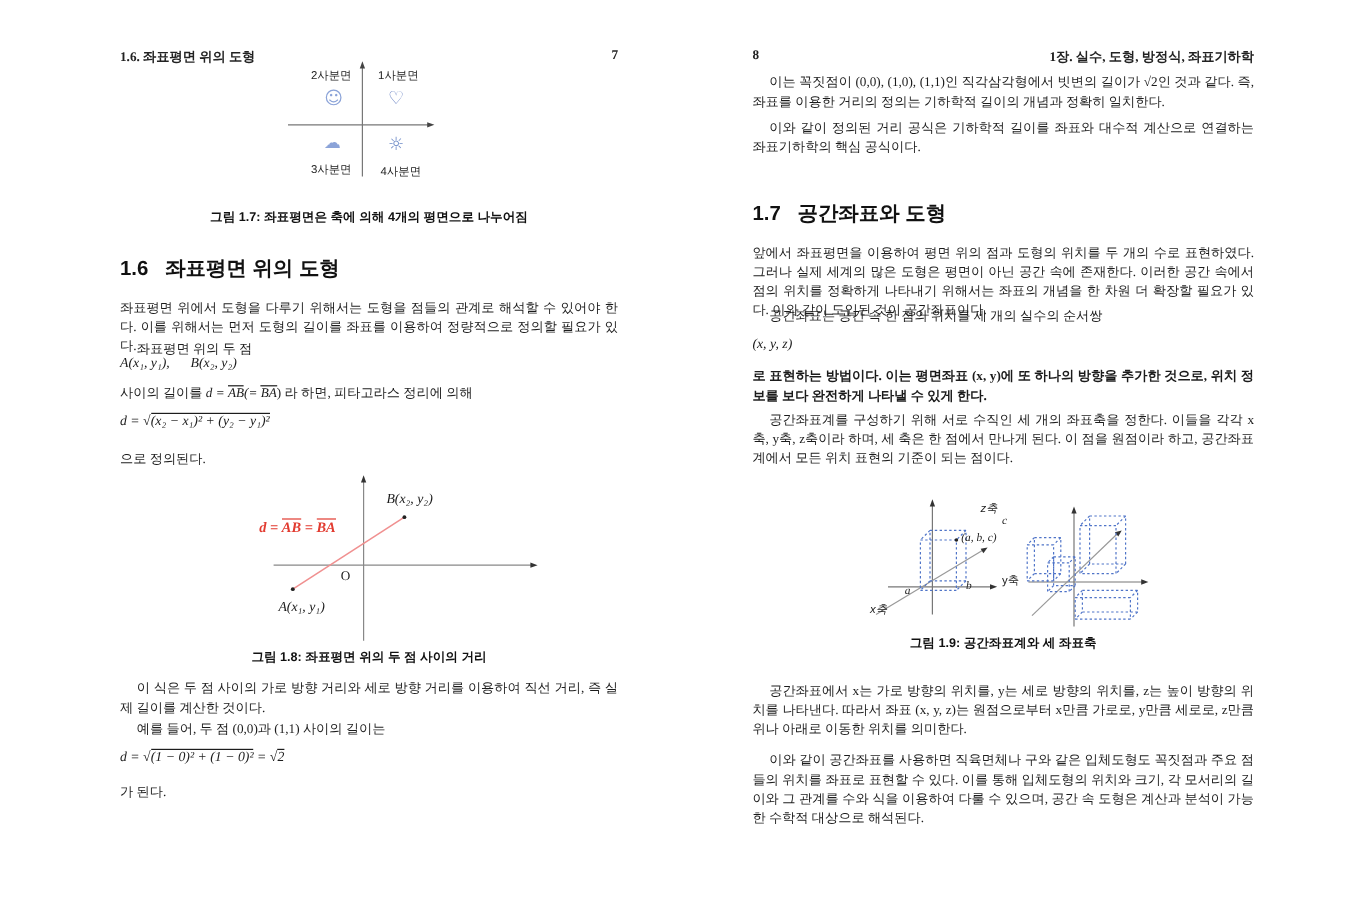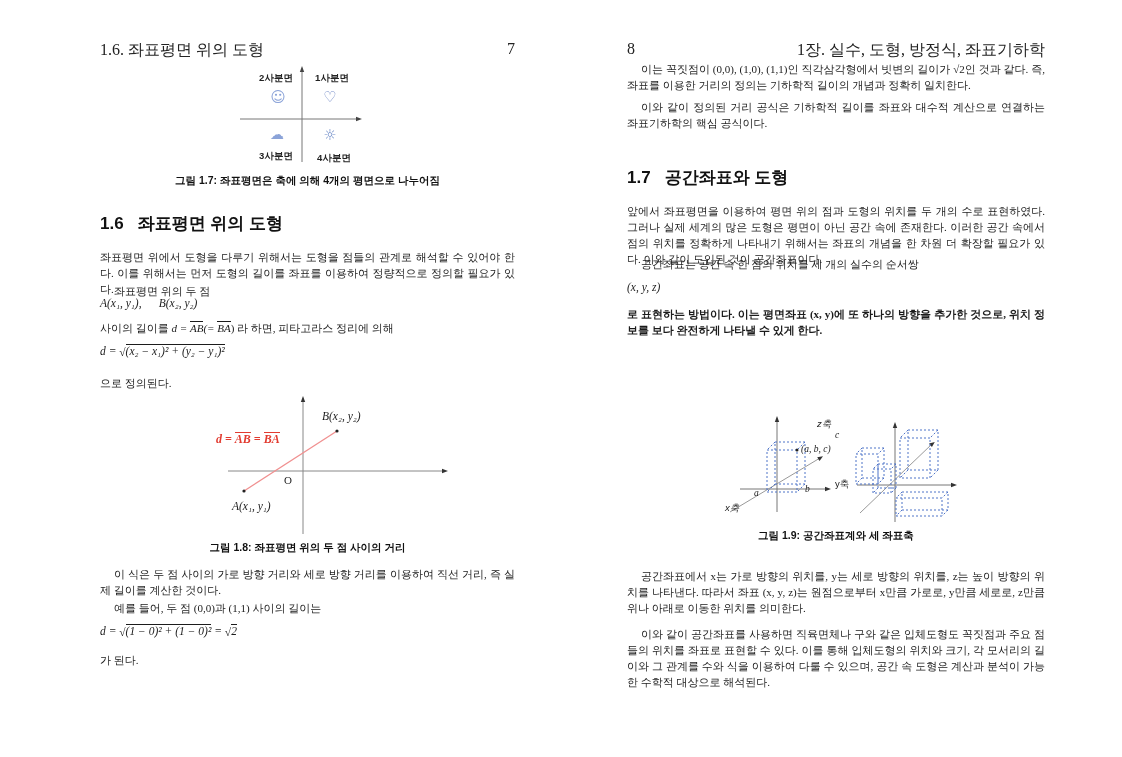--- a/index.html
+++ b/index.html
@@ -1,19 +1,19 @@
 <!DOCTYPE html>
 <html><head>
 <meta charset="utf-8">
 <style>
   html,body{margin:0;padding:0;background:#ffffff;}
   #spread{position:relative;width:1122px;height:757px;background:#ffffff;overflow:hidden;
           font-family:"Liberation Serif","DejaVu Serif",serif;color:#1c1c1c;}
   .abs{position:absolute;}
-  .hdr{font-size:16px;color:#222;}
+  .hdr{font-size:11px;color:#222;font-weight:bold;}
   .body-col{width:415px;font-size:11px;line-height:16px;text-align:justify;color:#1b1b1b;}
   .indent{text-indent:14px;}
   .sec-head{font-family:"Liberation Sans","DejaVu Sans",sans-serif;font-weight:bold;font-size:17px;color:#111;}
   .sec-head .num{margin-right:14px;}
   .caption{font-family:"Liberation Sans","DejaVu Sans",sans-serif;font-weight:bold;font-size:10.5px;
            text-align:center;color:#111;}
   .mathline{font-size:11.5px;font-style:italic;}
   .pre{white-space:pre;}
   .it{font-style:italic;}
   .ov{display:inline-block;border-top:1px solid currentColor;line-height:1.1;font-style:italic;}
@@ -26,21 +26,21 @@
   svg{position:absolute;left:0;top:0;}
 </style>
 </head>
 <body>
 
 <div id="spread">
 
   <div class="abs hdr" style="left:100px;top:40px;">1.6.  좌표평면 위의 도형</div>
   <div class="abs hdr" style="left:495px;top:40px;width:20px;text-align:right;">7</div>
 
-  <div class="abs" style="left:230px;top:62px;width:170px;height:110px;font-weight:bold;">
+  <div class="abs" style="left:230px;top:47px;width:170px;height:110px;">
     <svg width="170" height="110" viewBox="0 0 170 110">
       <line x1="72" y1="8" x2="72" y2="100" stroke="#777" stroke-width="1"></line>
       <polygon points="69.8,10 72,4 74.2,10" fill="#444"></polygon>
       <line x1="10" y1="57" x2="128" y2="57" stroke="#777" stroke-width="1"></line>
       <polygon points="126,54.8 132,57 126,59.2" fill="#444"></polygon>
     </svg>
     <div class="abs figlab" style="left:24px;top:10px;width:44px;text-align:center;">2사분면</div>
     <div class="abs figlab" style="left:80px;top:10px;width:44px;text-align:center;">1사분면</div>
     <div class="abs icon" style="left:36px;top:26px;width:24px;text-align:center;font-size:15px;color:#8ba3d8;">☺</div>
     <div class="abs icon" style="left:88px;top:26px;width:24px;text-align:center;font-size:15px;color:#7189c6;">♡</div>
@@ -104,20 +104,21 @@
   <div class="abs body-col indent" style="left:627px;top:99px;width:418px;">이와 같이 정의된 거리 공식은 기하학적 길이를 좌표와 대수적 계산으로 연결하는 좌표기하학의 핵심 공식이다.</div>
 
   <div class="abs sec-head" style="left:627px;top:166px;">
     <span class="num">1.7</span><span>공간좌표와 도형</span>
   </div>
 
   <div class="abs body-col" style="left:627px;top:203px;width:418px;">앞에서 좌표평면을 이용하여 평면 위의 점과 도형의 위치를 두 개의 수로 표현하였다. 그러나 실제 세계의 많은 도형은 평면이 아닌 공간 속에 존재한다. 이러한 공간 속에서 점의 위치를 정확하게 나타내기 위해서는 좌표의 개념을 한 차원 더 확장할 필요가 있다. 이와 같이 도입된 것이 공간좌표이다.</div>
   <div class="abs body-col indent" style="left:627px;top:256px;width:418px;">공간좌표는 공간 속 한 점의 위치를 세 개의 실수의 순서쌍</div>
   <div class="abs mathline" style="left:627px;top:281px;width:418px;">(x, y, z)</div>
   <div class="abs body-col" style="left:627px;top:306px;width:418px;font-weight:bold;">로 표현하는 방법이다.  이는 평면좌표 (x, y)에 또 하나의 방향을 추가한 것으로, 위치 정보를 보다 완전하게 나타낼 수 있게 한다.</div>
+  <div class="abs body-col indent" style="left:627px;top:342px;width:418px;">공간좌표계를 구성하기 위해 서로 수직인 세 개의 좌표축을 정한다. 이들을 각각 x축, y축, z축이라 하며, 세 축은 한 점에서 만나게 된다. 이 점을 원점이라 하고, 공간좌표계에서 모든 위치 표현의 기준이 되는 점이다.</div>
 
   <div class="abs" style="left:627px;top:412px;width:418px;height:115px;">
 
     <svg style="left:78px;top:0;" width="150" height="112" viewBox="0 0 150 112">
       <line x1="72" y1="8" x2="72" y2="100" stroke="#777" stroke-width="1"></line>
       <polygon points="69.8,10 72,4 74.2,10" fill="#333"></polygon>
       <line x1="35" y1="77" x2="122" y2="77" stroke="#777" stroke-width="1"></line>
       <polygon points="120,74.8 126,77 120,79.2" fill="#333"></polygon>
       <line x1="25" y1="100" x2="115" y2="46" stroke="#999" stroke-width="1"></line>
       <polygon points="112.2,45.2 118,44.2 114.5,49.1" fill="#333"></polygon>

